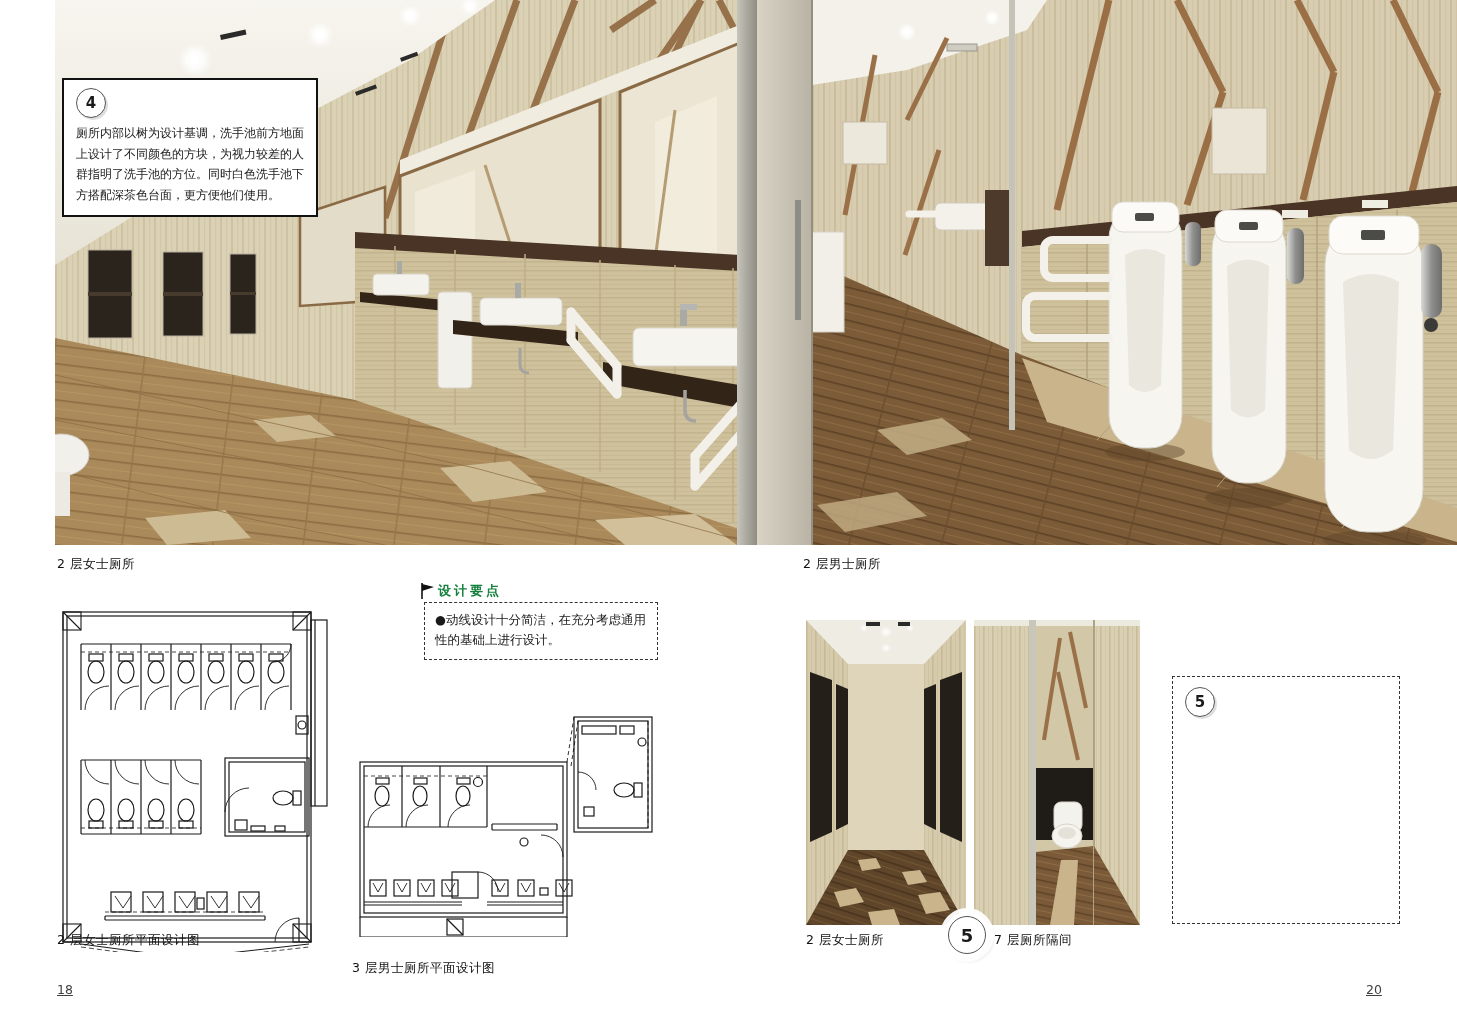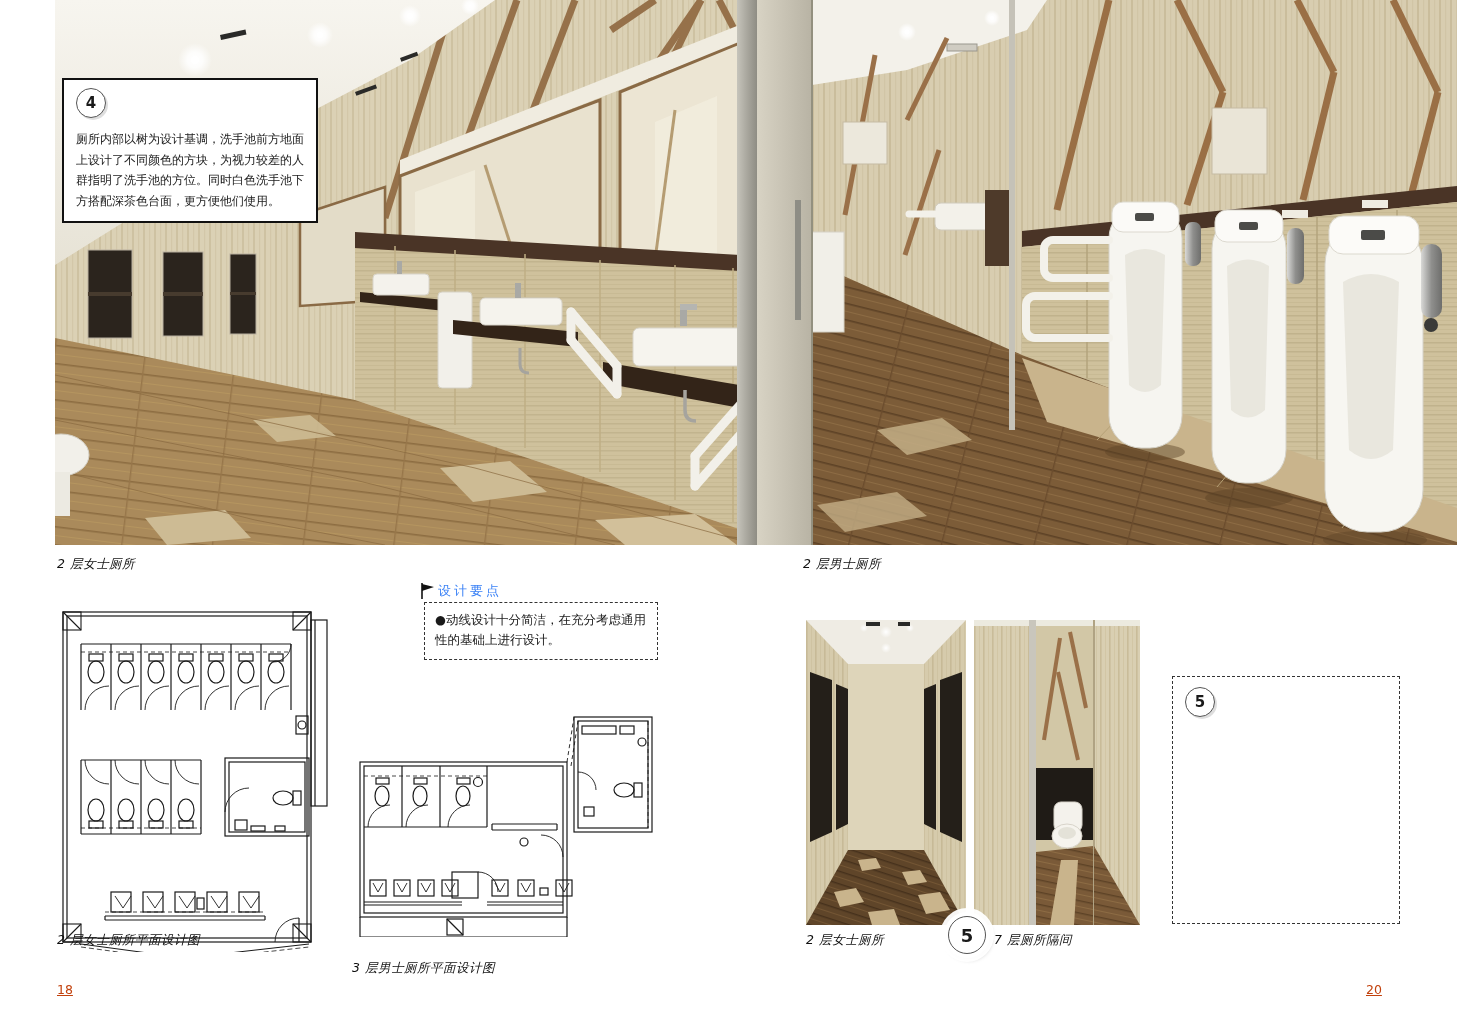--- a/index.html
+++ b/index.html
@@ -1,29 +1,29 @@
 <!DOCTYPE html>
 <html><head>
 <meta charset="utf-8">
 <style>
   html,body{margin:0;padding:0;background:#ffffff;}
   .page{position:relative;width:1457px;height:1024px;background:#fff;overflow:hidden;
         font-family:"DejaVu Sans",sans-serif;color:#1a1a1a;}
   .photo{position:absolute;overflow:hidden;}
   .photo svg{display:block;}
-  .caption{position:absolute;font-style:italic;font-size:12.5px;letter-spacing:.5px;color:#111;white-space:nowrap;}
-  .pagenum{position:absolute;font-size:12.5px;color:#c2410c;text-decoration:underline;}
+  .caption{position:absolute;font-size:12.5px;letter-spacing:.5px;color:#111;white-space:nowrap;}
+  .pagenum{position:absolute;font-size:12.5px;color:#404040;text-decoration:underline;}
   .notebox{position:absolute;background:#fff;box-sizing:border-box;}
   .notebox.solid{border:2.5px solid #111;}
   .notebox.dashed{border:1.5px dashed #333;}
   .note-num{width:28px;height:28px;border:1.4px solid #555;border-radius:50%;
             display:flex;align-items:center;justify-content:center;
             font-weight:bold;font-size:15px;background:#fff;box-shadow:2px 2px 0 rgba(0,0,0,.13);}
-  .note-text{font-size:12px;line-height:20.5px;text-align:justify;margin-top:11px;}
-  .dp-title{position:absolute;font-size:13px;letter-spacing:3px;color:#3b82f6;font-weight:400;}
+  .note-text{font-size:12px;line-height:20.5px;text-align:justify;margin-top:5px;}
+  .dp-title{position:absolute;font-size:13px;letter-spacing:3px;color:#15803d;font-weight:700;}
   .dp-flag{position:absolute;}
   .stamp{position:absolute;width:46px;height:46px;border-radius:50%;background:#fff;
          box-shadow:0 0 0 4px rgba(255,255,255,.95),2px 2px 4px rgba(0,0,0,.25);
          display:flex;align-items:center;justify-content:center;z-index:6;}
   .stamp-inner{width:36px;height:36px;border:1.4px solid #555;border-radius:50%;
          display:flex;align-items:center;justify-content:center;font-weight:bold;font-size:18px;background:#fff;}
   .plan{position:absolute;}
 </style>
 </head>
 <body>

